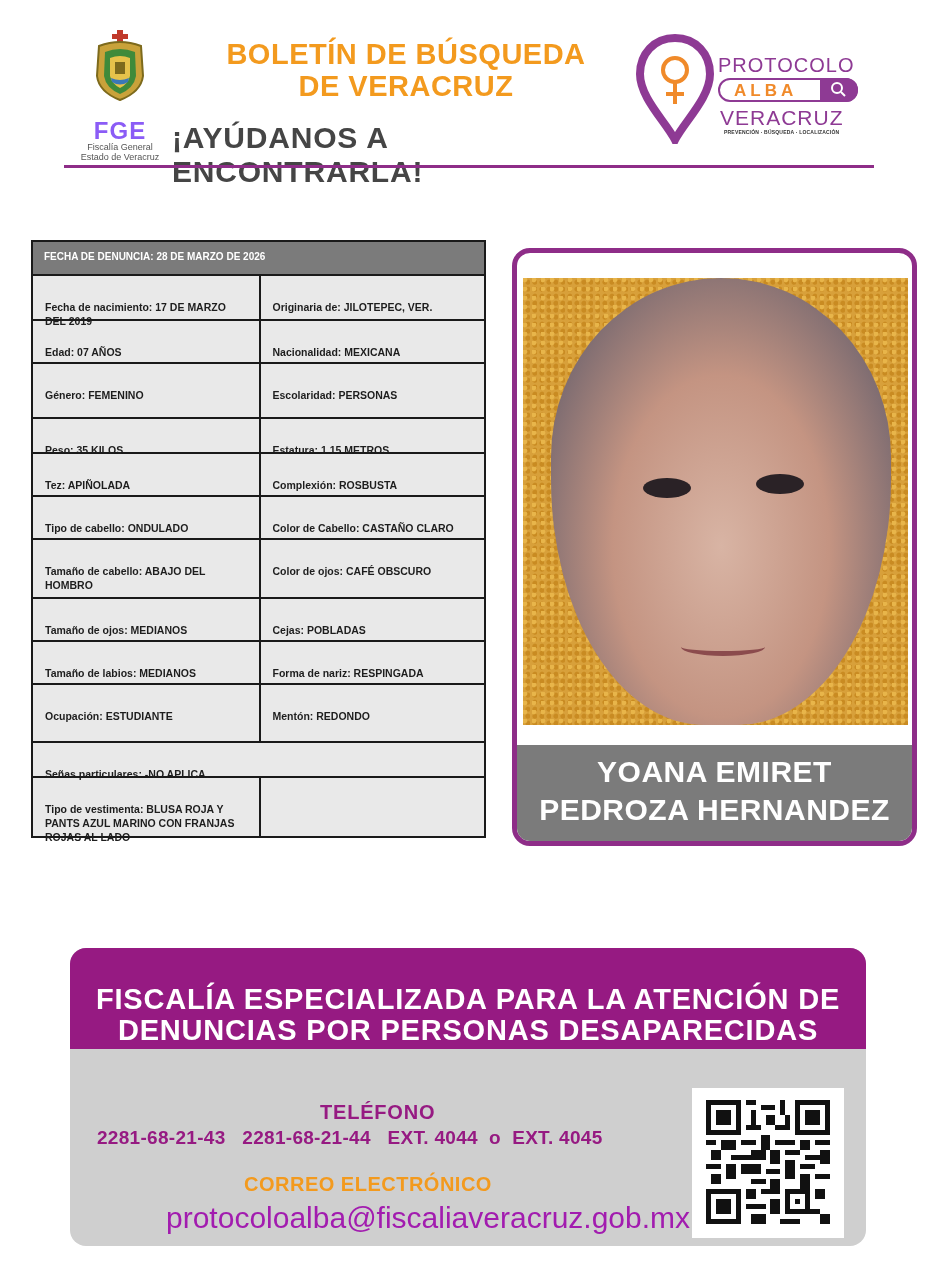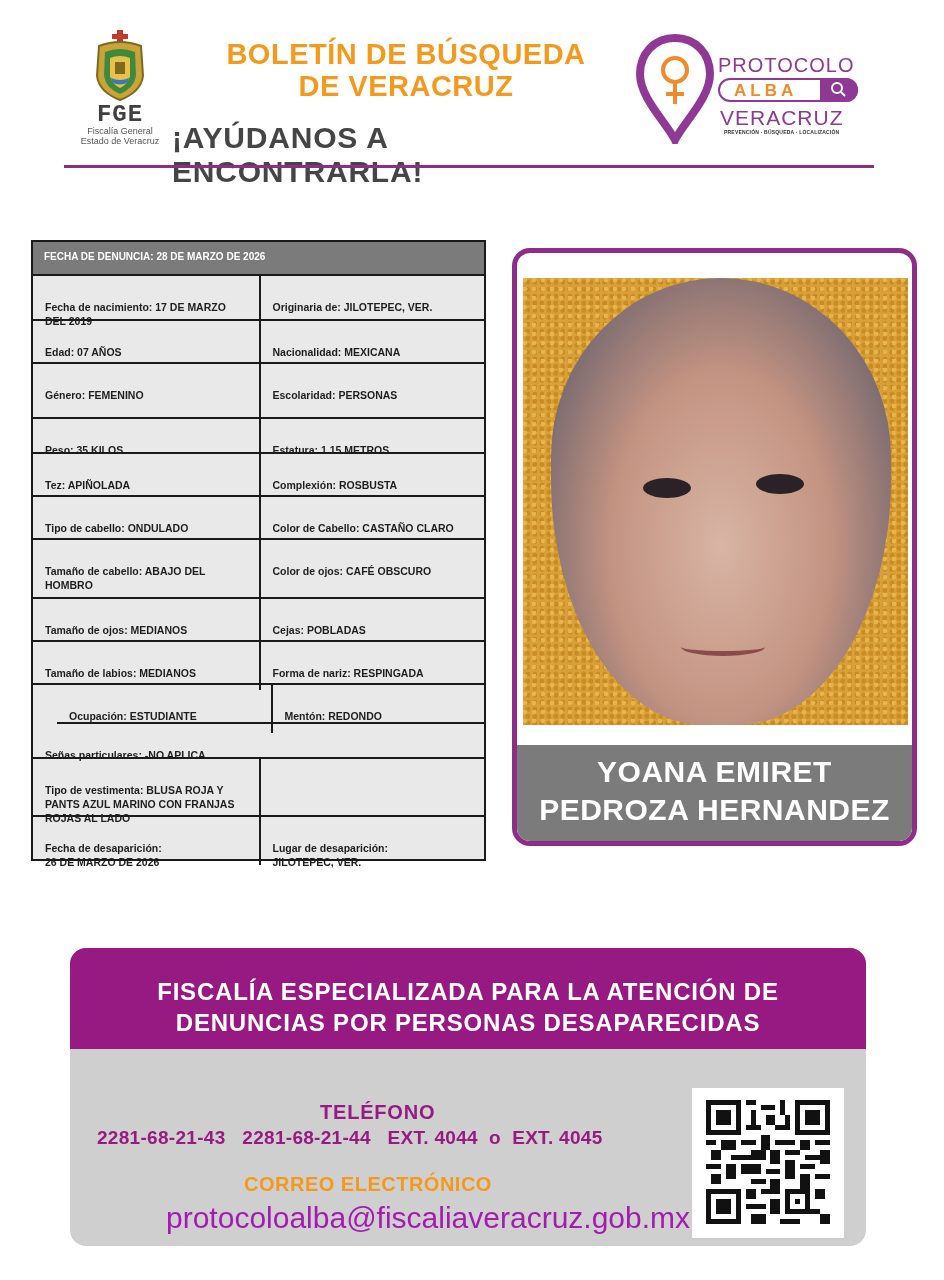--- a/index.html
+++ b/index.html
@@ -3,21 +3,21 @@
 <meta charset="utf-8">
 <style>
   * { box-sizing: border-box; margin: 0; padding: 0; }
   html, body { width: 944px; height: 1280px; background: #ffffff; overflow: hidden; }
   body { position: relative; font-family: "Liberation Sans", "DejaVu Sans", sans-serif; color: #222; }
 
   
   .header { position: absolute; left: 0; top: 0; width: 944px; height: 180px; }
   .fge-logo { position: absolute; left: 70px; top: 30px; width: 100px; height: 125px; text-align: center; }
   .shield { width: 58px; height: 72px; margin: 0 auto; position: relative; }
-  .fge-text { font-family: Liberation Mono, monospace; font-weight: bold; font-size: 24px; color: #404040; line-height: 22px; letter-spacing: 1px; margin-top: 2px; }
+  .fge-text { font-family: Liberation Sans, sans-serif; font-weight: bold; font-size: 24px; color: #8b5cf6; line-height: 22px; letter-spacing: 1px; margin-top: 18px; }
   .fge-sub { font-size: 9px; color: #555; line-height: 10px; }
 
   .title-block { position: absolute; left: 172px; top: 38px; width: 468px; text-align: center; }
   .title-line { font-family: "Liberation Sans", sans-serif; font-weight: bold; color: #f39a1e; font-size: 29px; line-height: 32px; letter-spacing: 0.5px; }
   .subtitle { position: absolute; left: 172px; top: 121px; width: 475px; text-align: left; font-weight: bold; color: #454545; font-size: 30px; letter-spacing: 0.8px; line-height: 34px; }
 
   .alba-logo { position: absolute; left: 632px; top: 30px; width: 240px; height: 120px; }
   .alba-pin { position: absolute; left: 4px; top: 4px; width: 78px; height: 110px; }
   .alba-protocolo { position: absolute; left: 86px; top: 24px; font-size: 20px; color: #8e3a94; letter-spacing: 1px; }
   .alba-bar { position: absolute; left: 86px; top: 48px; width: 140px; height: 24px; border: 2px solid #8e3a94; border-radius: 12px; }
@@ -40,21 +40,21 @@
   
   .photo-card { position: absolute; left: 512px; top: 248px; width: 405px; height: 598px; border: 5px solid #8e2d88; border-radius: 18px; background: #fff; overflow: hidden; }
   .photo-frame { position: absolute; left: 6px; top: 25px; width: 385px; height: 447px; background: radial-gradient(circle at 20% 20%, #e8b54a 0 2px, transparent 3px), radial-gradient(circle at 70% 60%, #c98b22 0 2px, transparent 3px), #d8a03a; background-size: 9px 9px, 7px 7px, auto; }
   .photo-face { position: absolute; left: 28px; top: 0px; width: 340px; height: 447px; border-radius: 50% 50% 45% 45% / 40% 40% 55% 55%; background: radial-gradient(ellipse at 50% 60%, #d8b4a4 0%, #c49482 45%, #7a6a70 80%, #4b4b5c 100%); }
   .photo-face .eye { position: absolute; width: 48px; height: 20px; background: #2a2226; border-radius: 50%; }
   .photo-face .mouth { position: absolute; left: 130px; top: 360px; width: 84px; height: 18px; border-bottom: 5px solid #8b4b4d; border-radius: 0 0 50% 50%; }
   .name-band { position: absolute; left: 0; top: 492px; width: 100%; height: 96px; background: #7b7b7b; border-radius: 0 0 12px 12px; text-align: center; color: #fff; font-weight: bold; font-size: 30px; line-height: 38px; padding-top: 8px; letter-spacing: 0.5px; }
 
   
   .contact-panel { position: absolute; left: 70px; top: 948px; width: 796px; height: 298px; border-radius: 16px; background: #cfcfcf; overflow: hidden; }
-  .contact-head { height: 101px; background: #961a82; color: #fff; text-align: center; font-weight: bold; font-size: 24px; line-height: 31px; padding-top: 28px; letter-spacing: 0.8px; }
+  .contact-head { height: 101px; background: #961a82; color: #fff; text-align: center; font-weight: bold; font-size: 29px; line-height: 31px; padding-top: 36px; letter-spacing: 0.8px; }
   .contact-intro { position: absolute; left: 0; top: 118px; width: 100%; text-align: center; font-weight: bold; font-size: 18px; color: #1d1d1d; letter-spacing: 0.2px; }
   .phone-label { position: absolute; left: 250px; top: 153px; font-weight: bold; font-size: 20px; color: #961a82; letter-spacing: 0.8px; }
   .phone-line { position: absolute; left: 27px; top: 179px; font-weight: bold; font-size: 19px; color: #961a82; letter-spacing: 0.3px; white-space: pre; }
   .email-label { position: absolute; left: 174px; top: 225px; font-weight: bold; font-size: 20px; color: #f39a1e; letter-spacing: 0.5px; }
   .email-value { position: absolute; left: 96px; top: 253px; font-size: 30px; color: #a21caf; }
   .qr-box { position: absolute; left: 622px; top: 140px; width: 152px; height: 150px; background: #ffffff; }
   .qr-box svg { position: absolute; left: 14px; top: 12px; }
 </style>
 </head>
 <body>
@@ -141,40 +141,30 @@
     <div class="info-cell">Color de ojos: CAFÉ OBSCURO</div>
   </div>
   <div class="info-row" style="height:43px;">
     <div class="info-cell">Tamaño de ojos: MEDIANOS</div>
     <div class="info-cell">Cejas: POBLADAS</div>
   </div>
   <div class="info-row" style="height:43px;">
     <div class="info-cell">Tamaño de labios: MEDIANOS</div>
     <div class="info-cell">Forma de nariz: RESPINGADA</div>
   </div>
-  <div class="info-row" style="height:39px;margin-left:24px;">
+  <div class="info-row" style="height:58px;">
     <div class="info-cell">Ocupación: ESTUDIANTE</div>
     <div class="info-cell">Mentón: REDONDO</div>
   </div>
   <div class="info-row" style="height:35px;">
     <div class="info-cell full">Señas particulares: -NO APLICA.</div>
   </div>
   <div class="info-row" style="height:58px;">
     <div class="info-cell">Tipo de vestimenta: BLUSA ROJA Y PANTS AZUL MARINO CON FRANJAS ROJAS AL LADO</div>
     <div class="info-cell"></div>
-  </div>
-  <div class="info-row" style="height:42px;">
-    <div class="info-cell">
-      <div>Fecha de desaparición:</div>
-      <div>26 DE MARZO DE 2026</div>
-    </div>
-    <div class="info-cell">
-      <div>Lugar de desaparición:</div>
-      <div>JILOTEPEC, VER.</div>
-    </div>
   </div>
 </div>
 
 <div class="photo-card">
   <div class="photo-frame">
     <div class="photo-face">
       <div class="eye" style="left:92px; top:200px;"></div>
       <div class="eye" style="left:205px; top:196px;"></div>
       <div class="mouth"></div>
     </div>

